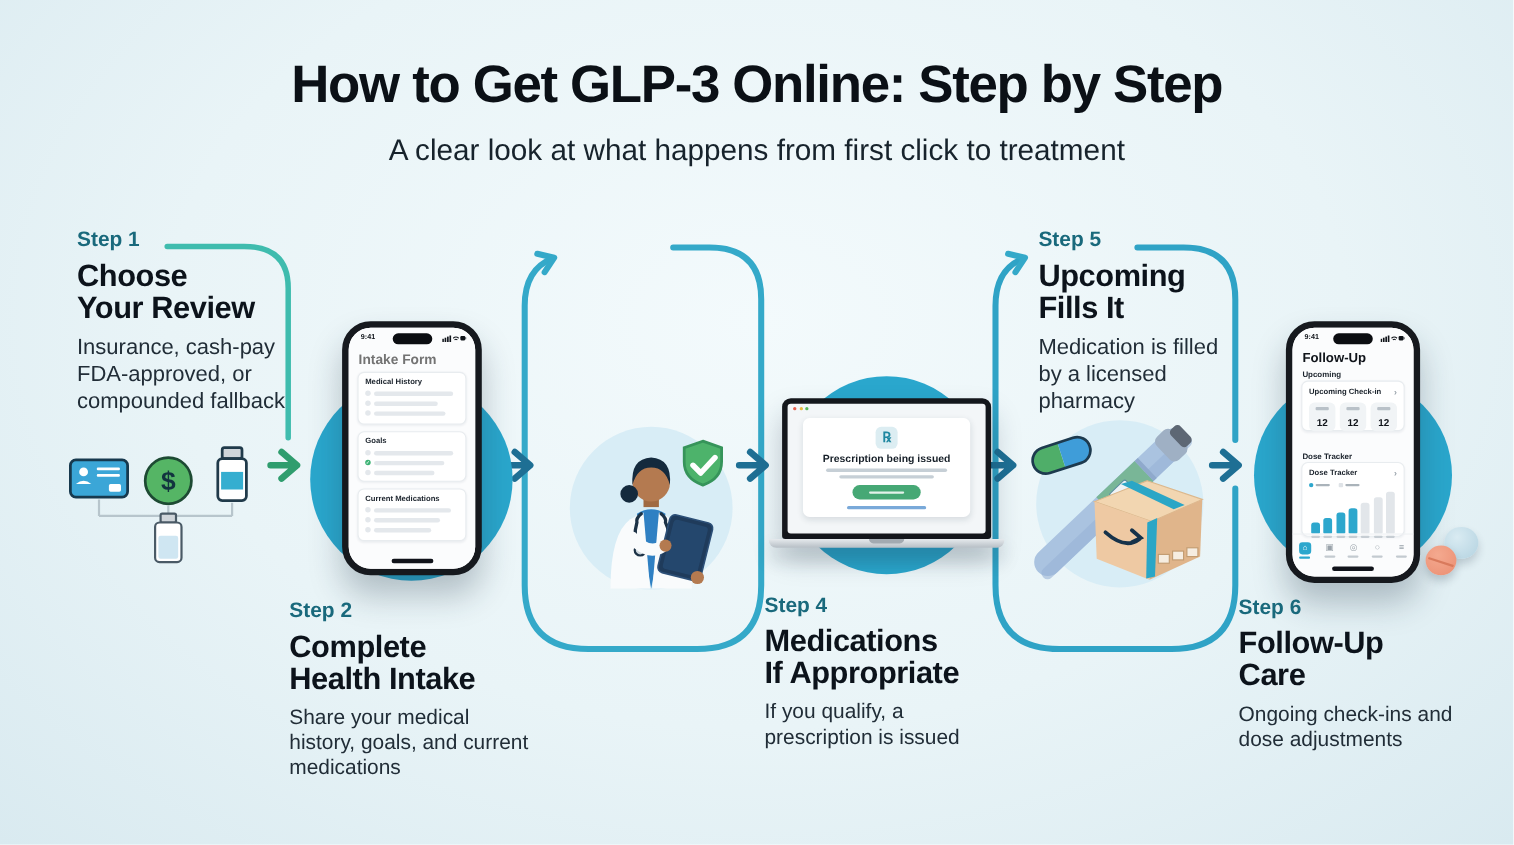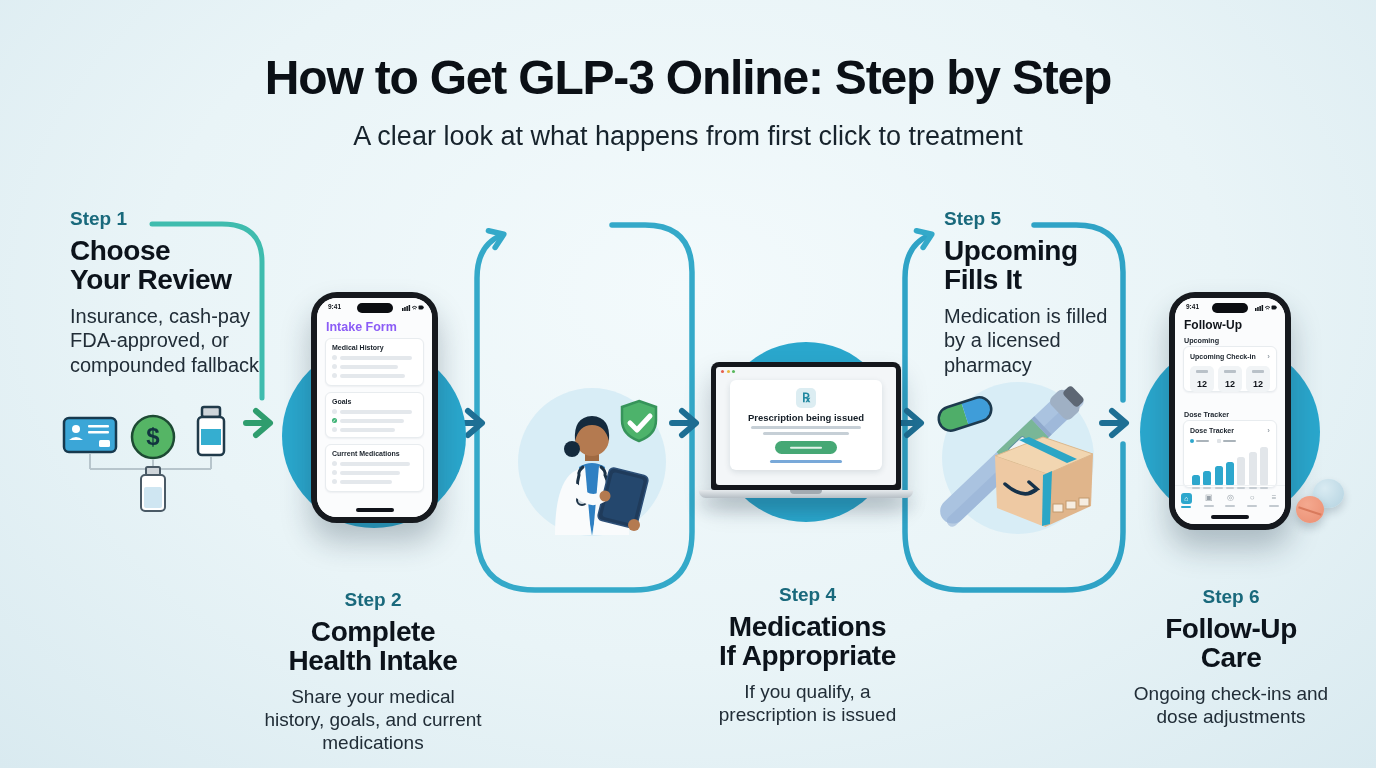--- a/index.html
+++ b/index.html
@@ -18,21 +18,21 @@
   .connector-svg{left:0;top:0;z-index:1;}
   
   .circle{position:absolute;border-radius:50%;z-index:2;}
   .c-teal{background:#2aa7cd;}
   
   .step-block{position:absolute;z-index:4;}
   .step-label{font-size:19px;font-weight:700;color:#19697c;margin:0 0 6px 0;}
   .step-title{font-size:28px;font-weight:800;color:#0c131b;line-height:1.05;letter-spacing:-0.4px;}
   .step-title span{display:block;}
   .step-desc{font-size:20px;color:#212d37;line-height:1.22;margin-top:9px;}
-  .center{text-align:center;margin-top:44px;}
+  .center{}
   .sm .step-desc{font-size:19px;}
   
   .phone{position:absolute;border:6px solid #16191e;border-radius:26px;background:#fbfcfd;
     z-index:3;box-shadow:0 18px 30px rgba(25,45,65,.28);}
   .screen{position:absolute;inset:0;border-radius:20px;overflow:hidden;background:#fbfcfd;}
   .island{position:absolute;top:5px;left:50%;transform:translateX(-50%);width:36px;height:10px;
     background:#0b0d11;border-radius:6px;}
   .ptime{position:absolute;top:5px;left:11px;font-size:6.5px;font-weight:700;color:#10141a;}
   .stat-ic{position:absolute;top:6px;right:8px;}
   .homebar{position:absolute;bottom:5px;left:50%;transform:translateX(-50%);width:38px;height:4px;
@@ -172,21 +172,21 @@
             <rect x="2.2" y="3" width="1.5" height="4"></rect>
           <rect x="4.4" y="2" width="1.5" height="5"></rect>
             <rect x="6.6" y="1" width="1.5" height="6"></rect>
         </g>
         <path d="M10 3.5 Q12.5 1.2 15 3.5 M11.2 5 Q12.5 3.9 13.8 5" fill="none" stroke="#10141a" stroke-width="1"></path>
         <g>
           <rect x="16.5" y="1.5" width="4.5" height="4" rx="1" fill="#10141a"></rect>
             <rect x="21.2" y="2.6" width="0.8" height="1.8" fill="#10141a"></rect>
         </g>
       </svg>
-      <div class="abs" style="left:9px;top:22px;font-size:12.5px;font-weight:800;color:#8b5cf6;">Intake Form</div>
+      <div class="abs" style="left:9px;top:22px;font-size:12.5px;font-weight:800;color:#737373;">Intake Form</div>
       <div class="pcard" style="top:40px;height:48px;">
         <div class="pcard-title">Medical History</div>
         <div class="prow">
             <div class="pdot"></div>
             <div class="pbar" style="width:72px;"></div>
           </div>
         <div class="prow">
             <div class="pdot"></div>
             <div class="pbar" style="width:58px;"></div>
           </div>

